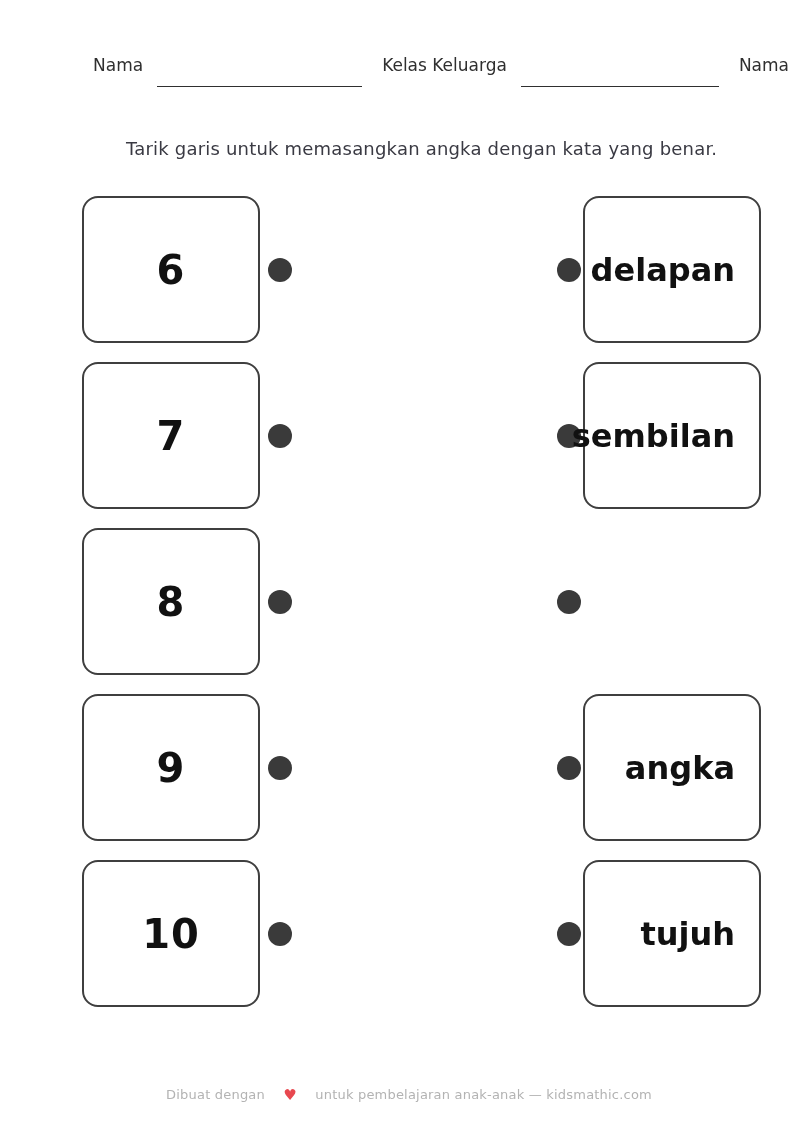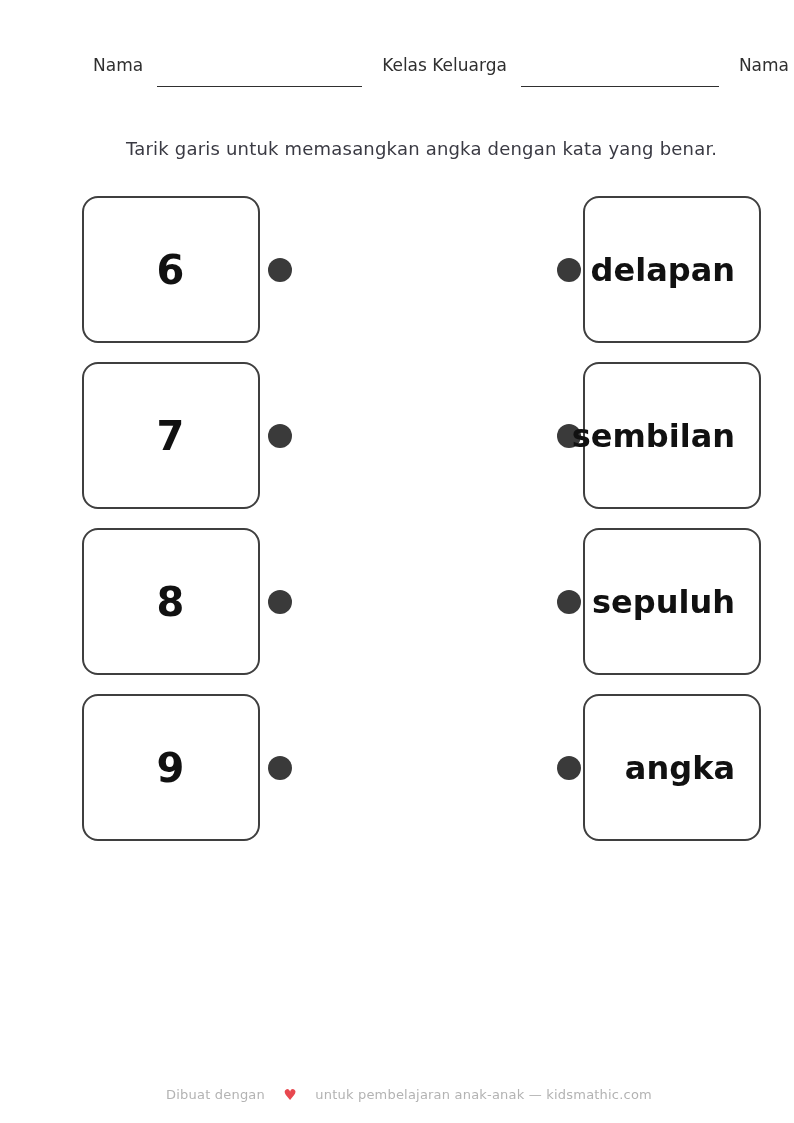--- a/index.html
+++ b/index.html
@@ -121,36 +121,43 @@
         <span class="word">sembilan</span>
       </div>
     </div>
 
     <div class="match-row">
       <div class="card num-box">
         <span class="num">8</span>
       </div>
       <span class="dot dot-left"></span>
       <span class="dot dot-right"></span>
-      <div class="card word-box">
-        <span class="word">sepuluh</span>
-      </div>
     </div>
 
     <div class="match-row">
       <div class="card num-box">
         <span class="num">9</span>
       </div>
       <span class="dot dot-left"></span>
       <span class="dot dot-right"></span>
       <div class="card word-box">
         <span class="word">angka</span>
       </div>
     </div>
 
+    <div class="match-row">
+      <div class="card num-box">
+        <span class="num">10</span>
+      </div>
+      <span class="dot dot-left"></span>
+      <span class="dot dot-right"></span>
+      <div class="card word-box">
+        <span class="word">tujuh</span>
+      </div>
+    </div>
 
   </div>
 
   <div class="footer">
     <span>Dibuat dengan</span>
     <span class="heart">♥</span>
     <span>untuk pembelajaran anak-anak — kidsmathic.com</span>
   </div>
 
 </div>

